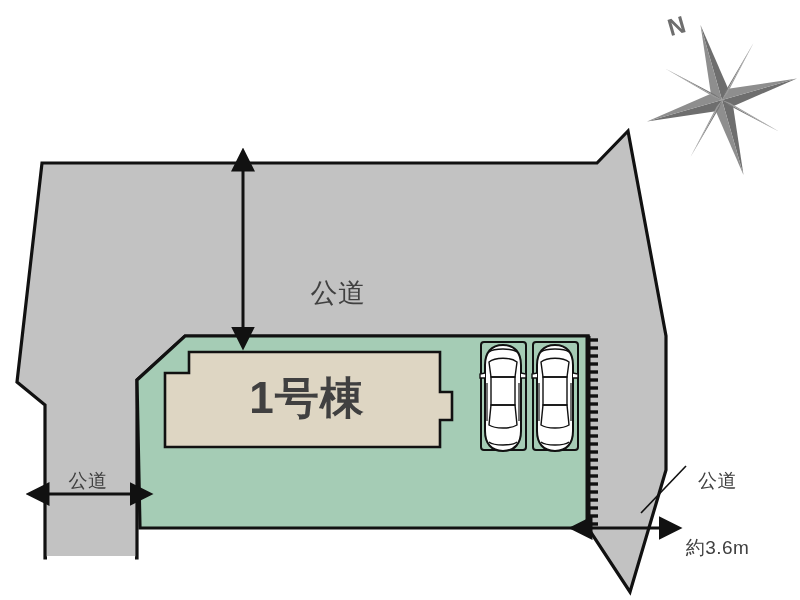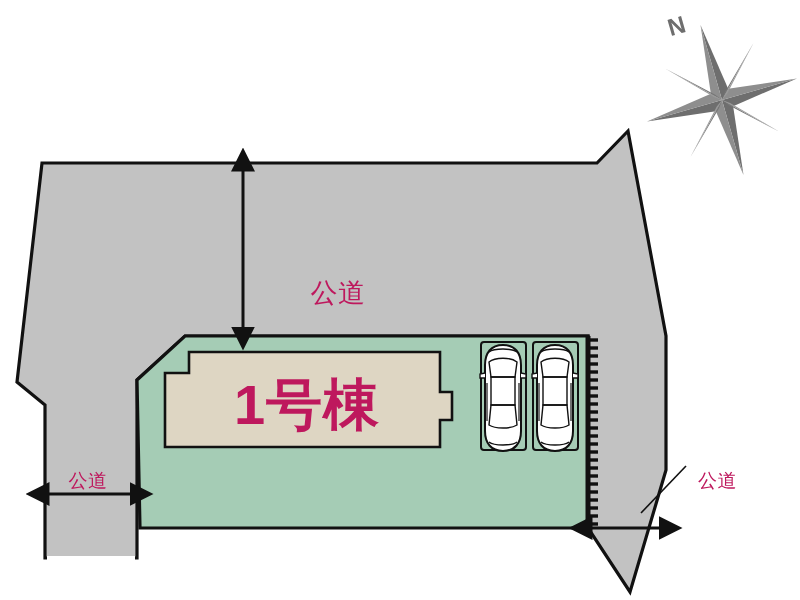--- a/index.html
+++ b/index.html
@@ -23,21 +23,21 @@
     position: absolute;
     top: 0;
     left: 0;
     width: 800px;
     height: 600px;
     display: block;
   }
   .map-label {
     position: absolute;
     font-family: "Liberation Sans", "DejaVu Sans", sans-serif;
-    color: #be185d;
+    color: #404040;
     white-space: pre;
     line-height: 1.18;
     text-align: center;
     letter-spacing: 0.5px;
   }
   #label-road-north {
     left: 258px;
     top: 214px;
     font-size: 27px;
     width: 160px;
@@ -53,21 +53,21 @@
   #label-road-east {
     left: 660px;
     top: 425px;
     font-size: 19px;
     width: 115px;
     text-align: center;
   }
   #label-building-name {
     left: 222px;
     top: 372px;
-    font-size: 56px;
+    font-size: 44px;
     font-weight: 700;
     width: 170px;
     text-align: center;
     letter-spacing: 1px;
   }
   #label-compass-n {
     left: 668px;
     top: 12px;
     font-size: 24px;
     font-weight: 700;
@@ -242,19 +242,20 @@
   <div class="map-label" id="label-road-north">
     <span class="lbl-line">公道</span>
   </div>
 
   <div class="map-label" id="label-road-west">
     <span class="lbl-line">公道</span>
   </div>
 
   <div class="map-label" id="label-road-east">
     <span class="lbl-line">公道</span>
+    <span class="lbl-line">約3.6m</span>
   </div>
 
   <div class="map-label" id="label-building-name">1号棟</div>
 
   <div class="map-label" id="label-compass-n">N</div>
 
 </div>
 
 </body></html>

